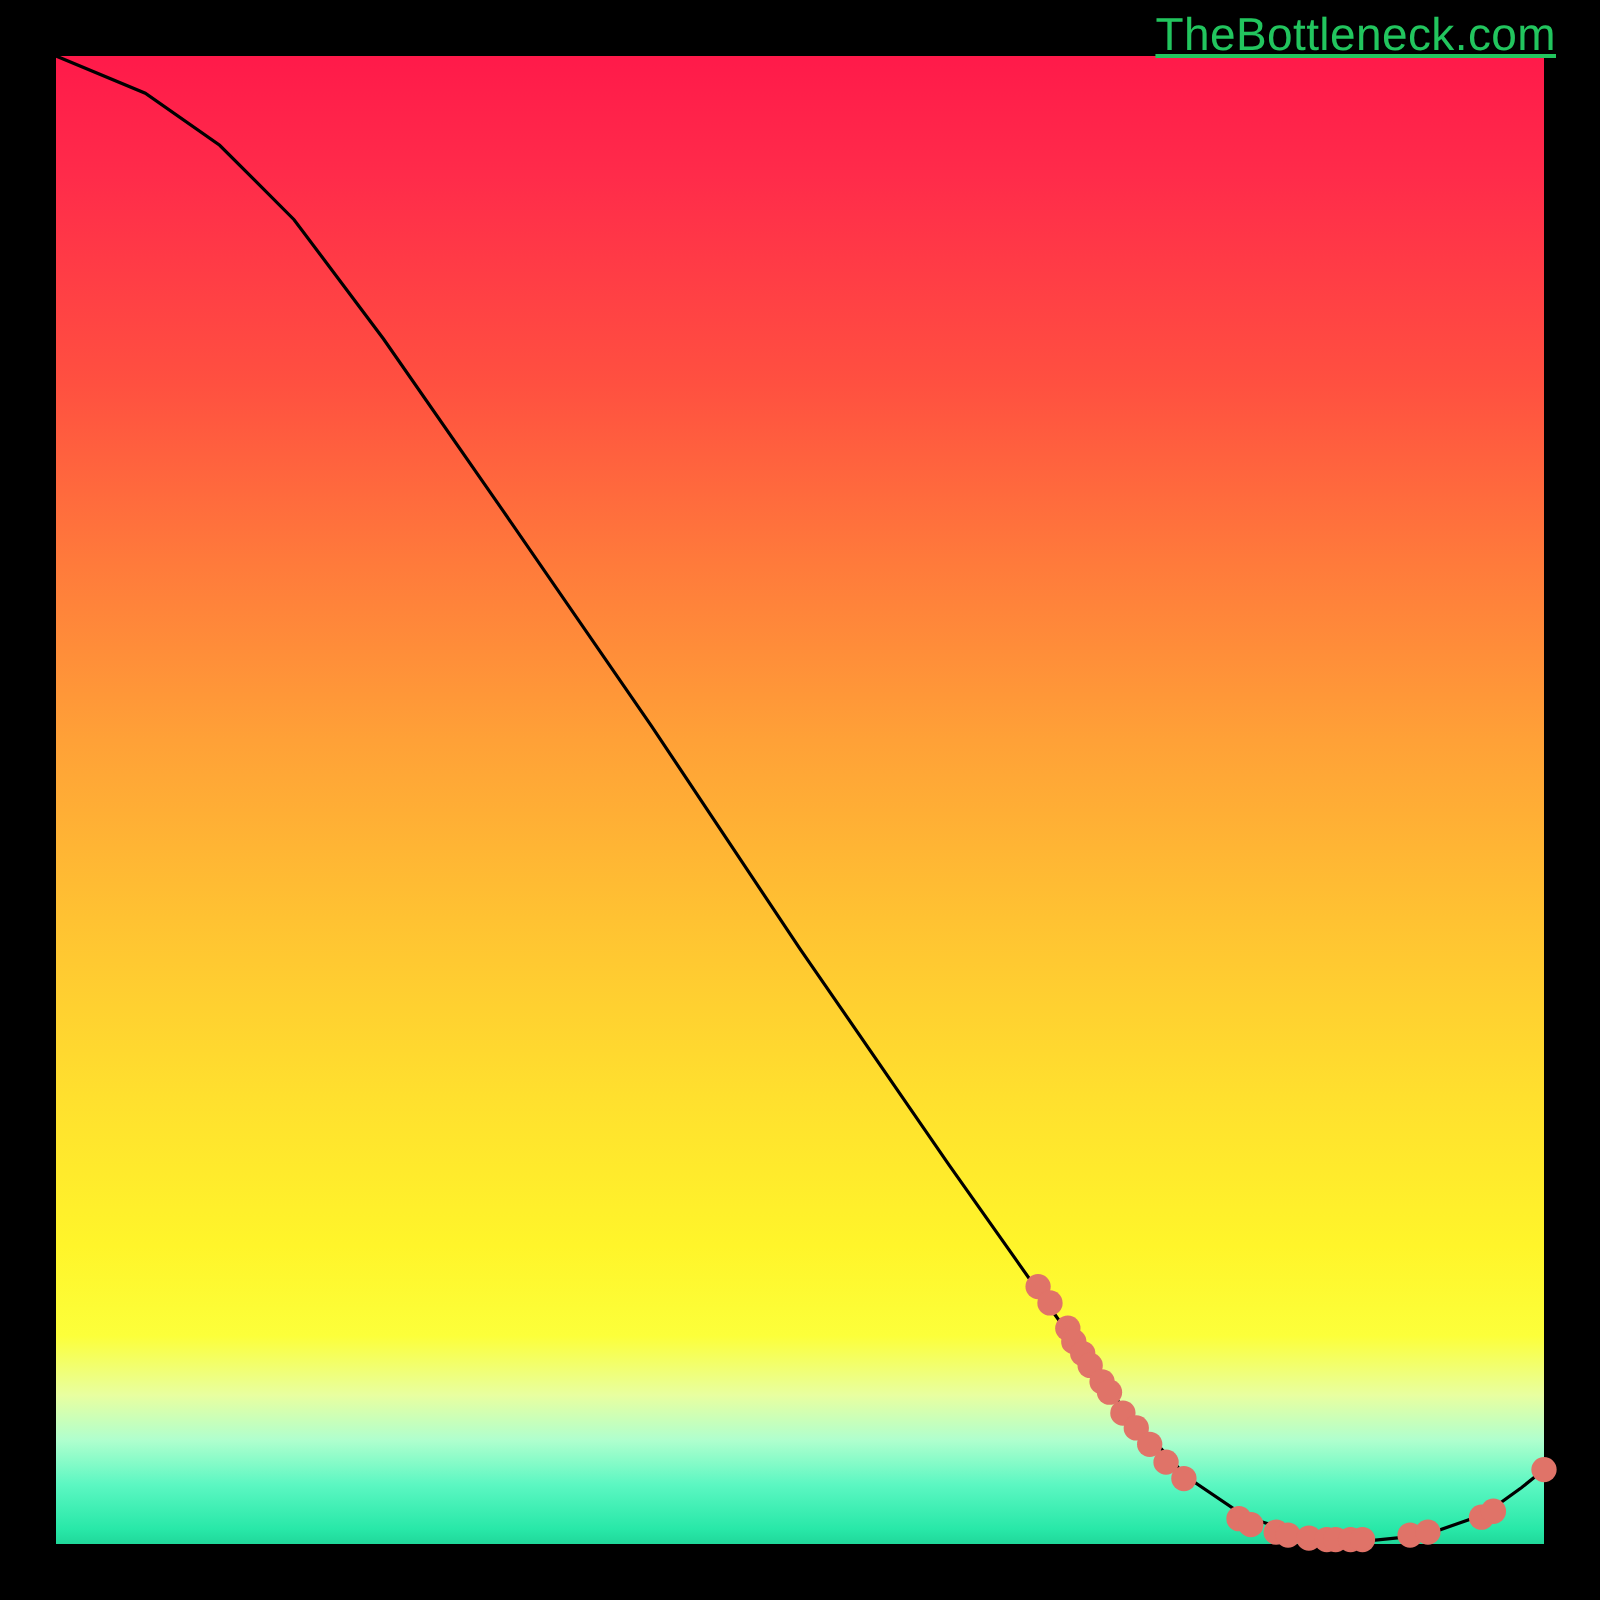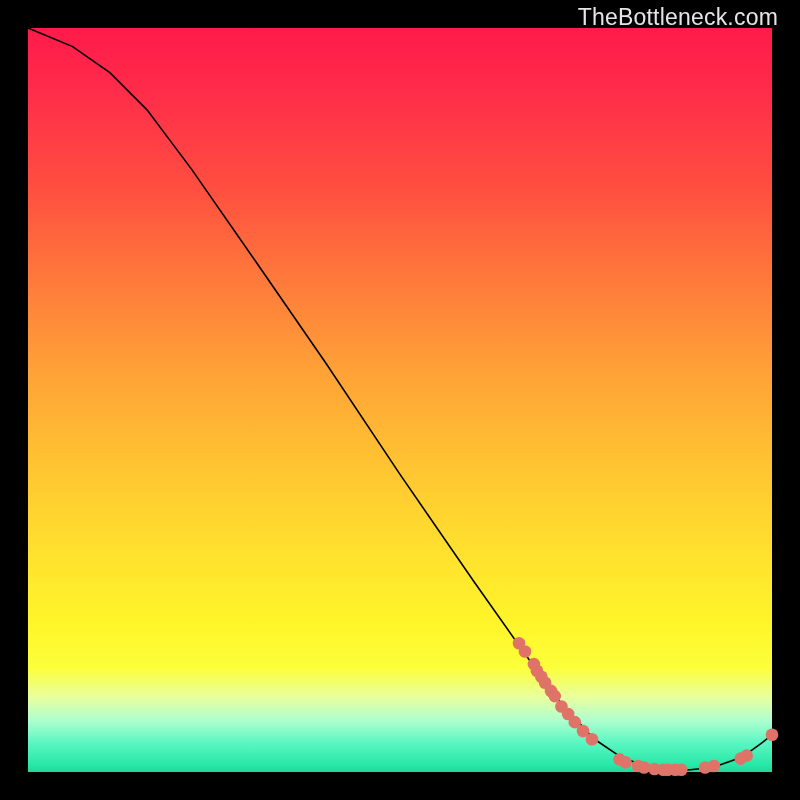--- a/index.html
+++ b/index.html
@@ -8,25 +8,26 @@
     height: 800px;
     background: #000;
     position: relative;
     overflow: hidden;
     font-family: Arial, Helvetica, sans-serif;
   }
   .watermark {
     position: absolute;
     top: 4px;
     right: 22px;
-    color: #e5e5e5;
+    color: #22c55e;
     font-size: 23px;
     font-weight: 500;
     letter-spacing: 0.2px;
     z-index: 10;
+    text-decoration: underline;
   }
   .plot-area {
     position: absolute;
     left: 28px;
     top: 28px;
     width: 744px;
     height: 744px;
     overflow: visible;
   }
   .gradient-bg {

